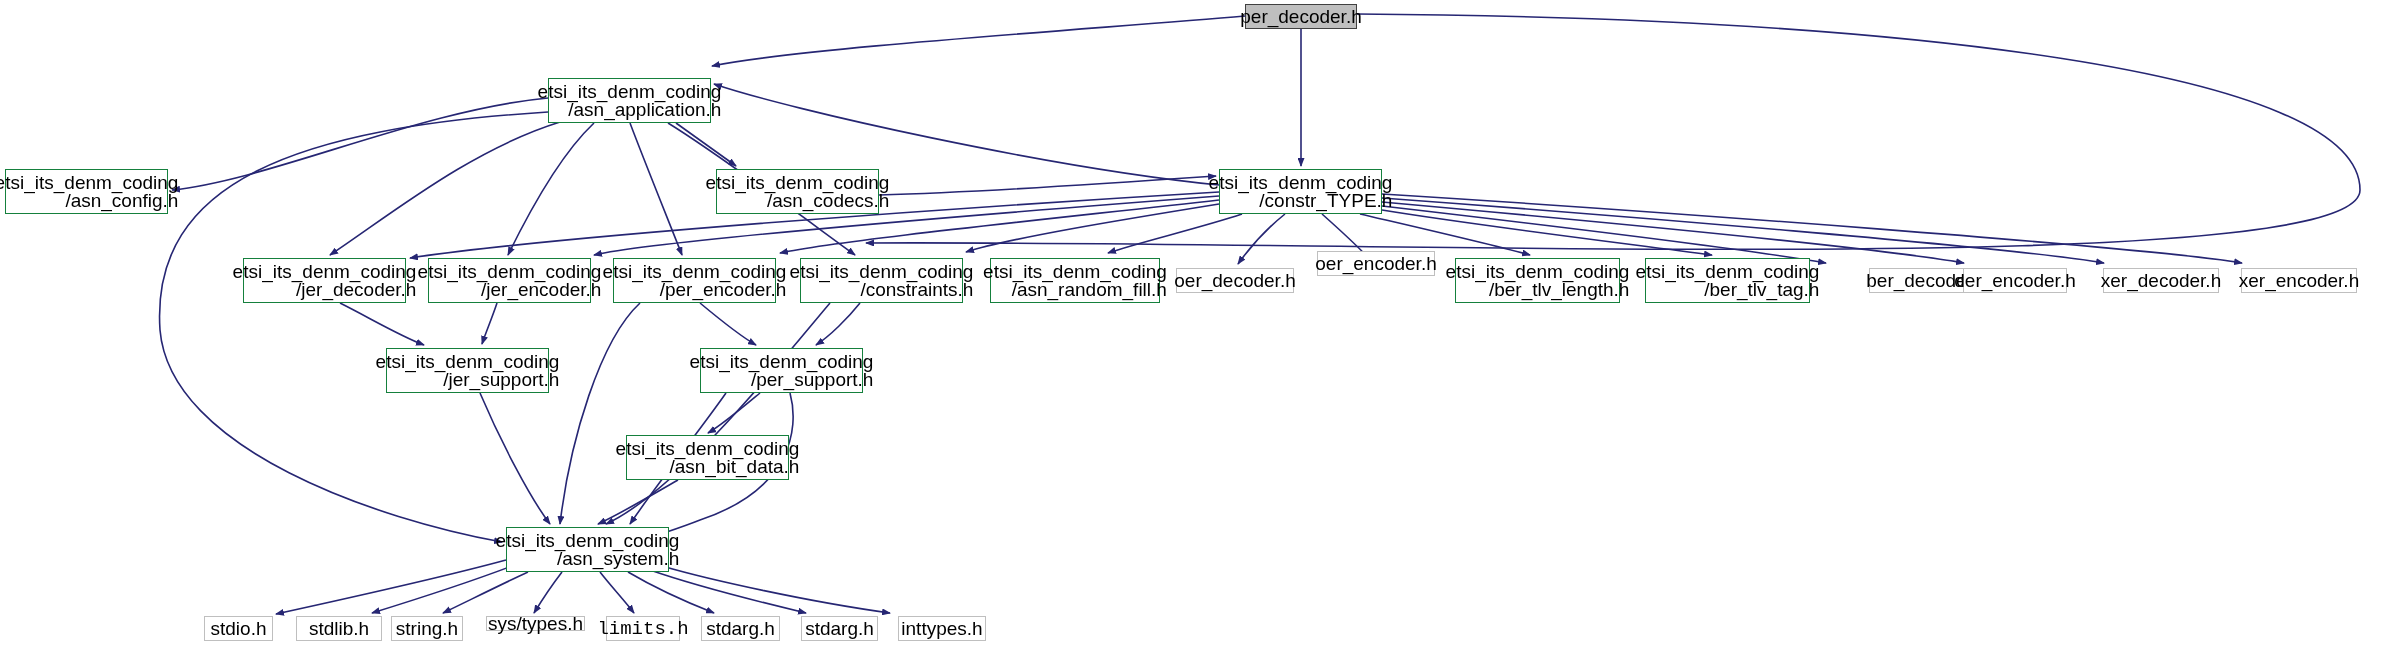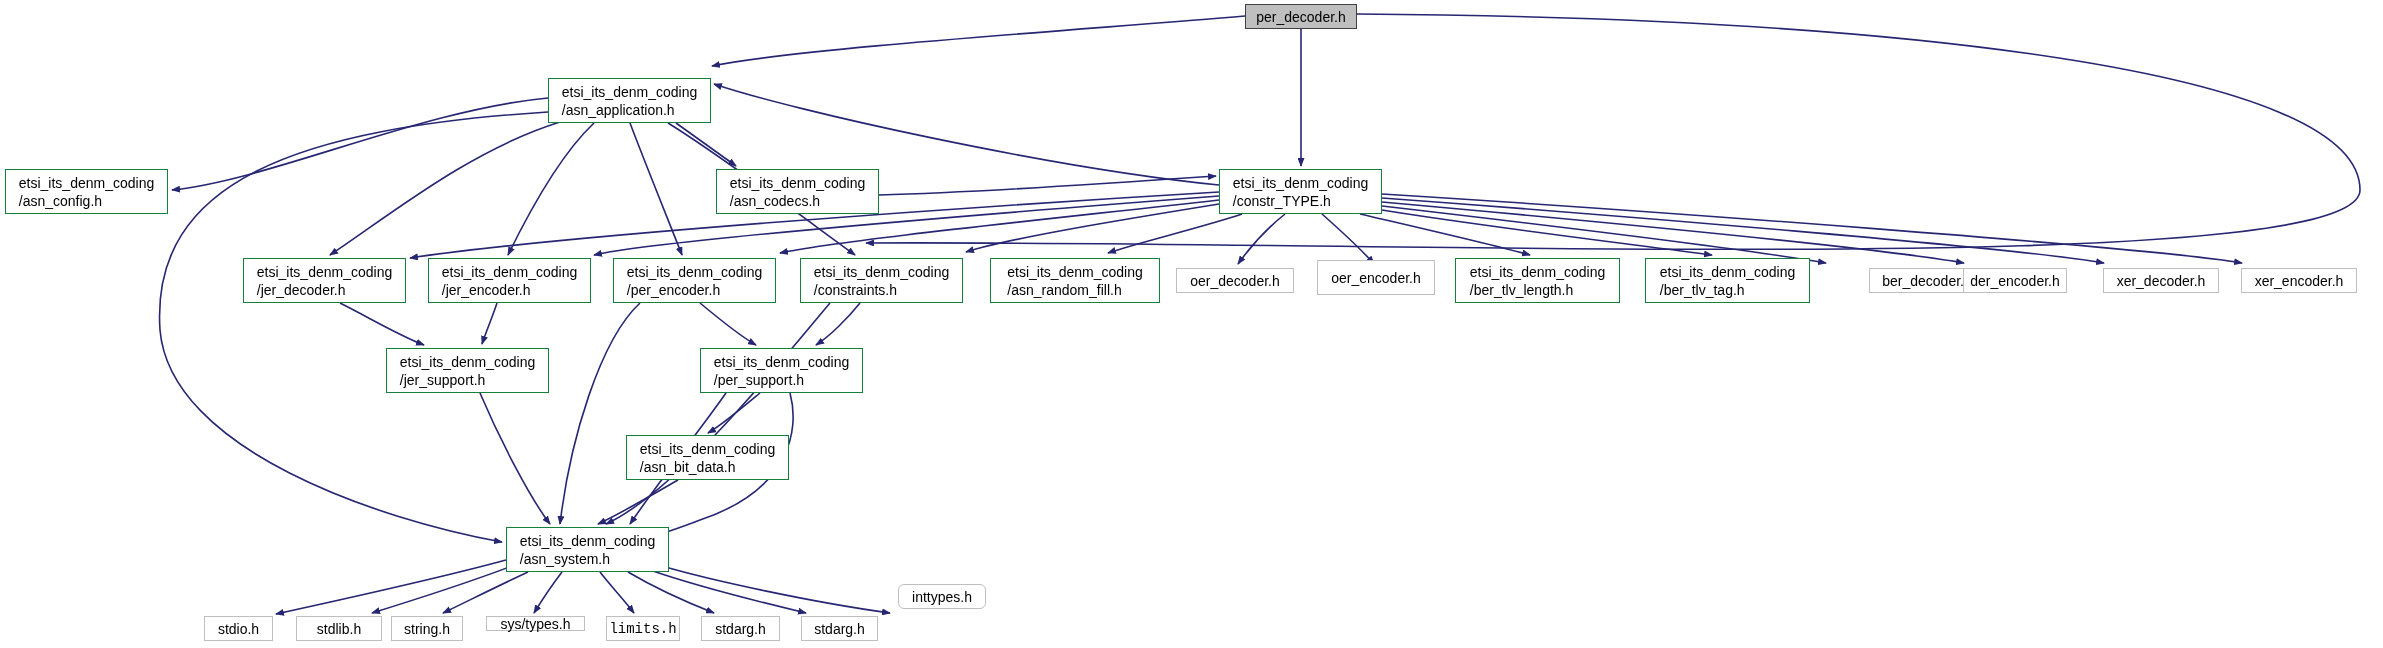--- a/index.html
+++ b/index.html
@@ -20,25 +20,25 @@
     left: 0; top: 0;
     width: 2383px;
     height: 648px;
   }
   .node {
     position: absolute;
     box-sizing: border-box;
     display: flex;
     align-items: center;
     justify-content: center;
-    text-align: left;
+    text-align: right;
     background: #ffffff;
     border: 1px solid #bfbfbf;
     color: #000000;
-    font-size: 14px;
+    font-size: 19px;
     line-height: 18px;
     letter-spacing: 0px;
     white-space: pre-line;
     z-index: 5;
   }
   .node.strong {
     border: 1px solid #15803d;
   }
   .node.current {
     background: #bfbfbf;
@@ -116,21 +116,21 @@
 /jer_decoder.h</div>
       <div class="node strong" style="left: 428px; top: 258px; width: 163px; height: 45px;">etsi_its_denm_coding
 /jer_encoder.h</div>
       <div class="node strong" style="left: 613px; top: 258px; width: 163px; height: 45px;">etsi_its_denm_coding
 /per_encoder.h</div>
       <div class="node strong" style="left: 800px; top: 258px; width: 163px; height: 45px;">etsi_its_denm_coding
 /constraints.h</div>
       <div class="node strong" style="left: 990px; top: 258px; width: 170px; height: 45px;">etsi_its_denm_coding
 /asn_random_fill.h</div>
       <div class="node " style="left: 1176px; top: 268px; width: 118px; height: 25px;">oer_decoder.h</div>
-      <div class="node " style="left: 1317px; top: 260px; width: 118px; height: 35px;">oer_encoder.h</div>
+      <div class="node " style="left: 1317px; top: 251px; width: 118px; height: 25px;">oer_encoder.h</div>
       <div class="node strong" style="left: 1455px; top: 258px; width: 165px; height: 45px;">etsi_its_denm_coding
 /ber_tlv_length.h</div>
       <div class="node strong" style="left: 1645px; top: 258px; width: 165px; height: 45px;">etsi_its_denm_coding
 /ber_tlv_tag.h</div>
       <div class="node " style="left: 1825px; top: 268px; width: 116px; height: 25px; margin-left: 44px;">ber_decoder.h</div>
       <div class="node " style="left: 1963px; top: 268px; width: 104px; height: 25px;">der_encoder.h</div>
       <div class="node " style="left: 2103px; top: 268px; width: 116px; height: 25px;">xer_decoder.h</div>
       <div class="node " style="left: 2241px; top: 268px; width: 116px; height: 25px;">xer_encoder.h</div>
       <div class="node strong" style="left: 386px; top: 348px; width: 163px; height: 45px;">etsi_its_denm_coding
 /jer_support.h</div>
@@ -140,15 +140,15 @@
 /asn_bit_data.h</div>
       <div class="node strong" style="left: 506px; top: 527px; width: 163px; height: 45px;">etsi_its_denm_coding
 /asn_system.h</div>
       <div class="node " style="left: 204px; top: 616px; width: 69px; height: 25px;">stdio.h</div>
       <div class="node " style="left: 296px; top: 616px; width: 86px; height: 25px;">stdlib.h</div>
       <div class="node " style="left: 391px; top: 616px; width: 72px; height: 25px;">string.h</div>
       <div class="node " style="left: 486px; top: 616px; width: 99px; height: 15px;">sys/types.h</div>
       <div class="node " style="left: 606px; top: 616px; width: 74px; height: 25px; font-family: Liberation Mono, monospace;">limits.h</div>
       <div class="node " style="left: 701px; top: 616px; width: 79px; height: 25px;">stdarg.h</div>
       <div class="node " style="left: 801px; top: 616px; width: 77px; height: 25px;">stdarg.h</div>
-      <div class="node " style="left: 898px; top: 584px; width: 88px; height: 25px; border-radius: 6px;">inttypes.h</div>
+      <div class="node " style="left: 898px; top: 616px; width: 88px; height: 25px;">inttypes.h</div>
     </div>
 </div>
 
 </body></html>

